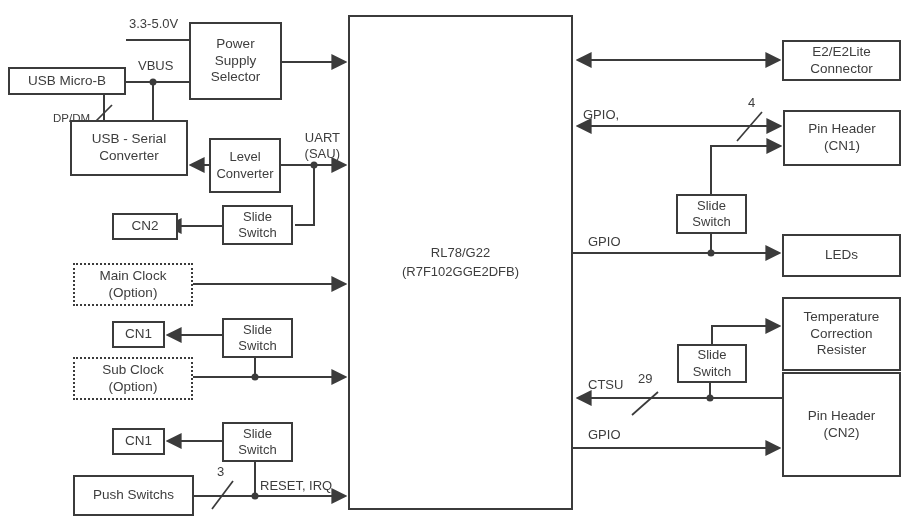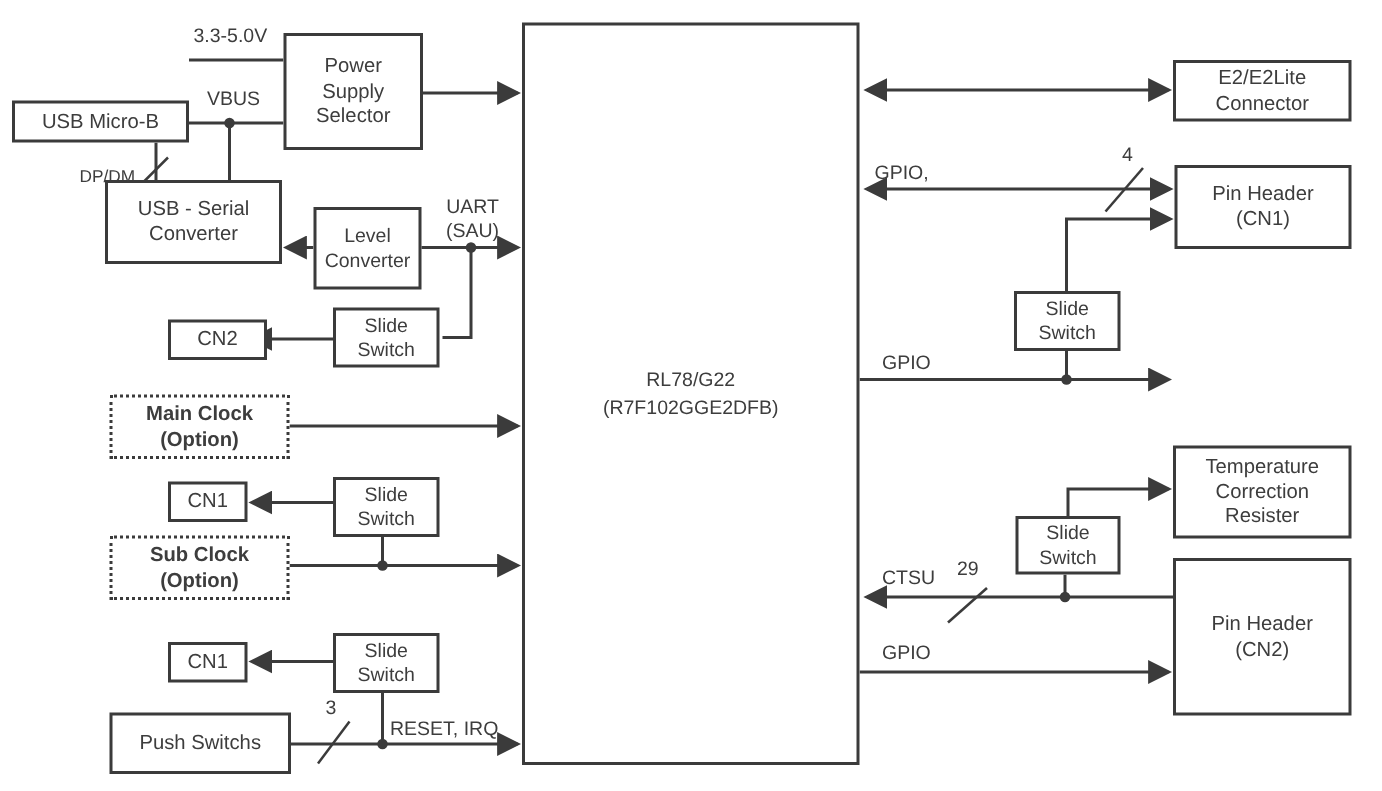--- a/index.html
+++ b/index.html
@@ -46,33 +46,33 @@
     display: flex;
     flex-direction: column;
     align-items: center;
     justify-content: center;
     text-align: center;
     color: var(--text);
     font-size: 13.5px;
     line-height: 1.25;
     white-space: nowrap;
   }
-  .box.dotted { border-style: dotted; font-weight: bold; }
+  .box.dotted { border-style: dotted; }
   .box.small { font-size: 13px; }
   .box.mcu-box { font-size: 13px; line-height: 1.45; align-items: center; }
   .wlabel {
     position: absolute;
     color: var(--text);
     font-size: 13px;
     line-height: 1.2;
     white-space: nowrap;
   }
   .wlabel.tiny { font-size: 11.5px; }
   .wlabel.center { text-align: center; }
-  .wlabel span { display: block; }
+  .wlabel span { display: block; text-align: right; }
 </style>
 </head>
 <body>
 
 <div class="stage">
 
   <svg class="wires" width="921" height="527" viewBox="0 0 921 527">
     <defs>
       <marker id="ah" viewBox="0 0 10 10" refX="8.5" refY="5" markerWidth="8" markerHeight="8" orient="auto-start-reverse">
         <path d="M0,0 L10,5 L0,10 Z" class="ahead"></path>
@@ -196,22 +196,25 @@
   <div class="box" style="left:783px;top:110px;width:118px;height:56px">
     <span>Pin Header</span>
     <span>(CN1)</span>
   </div>
 
   <div class="box small" style="left:676px;top:194px;width:71px;height:40px">
     <span>Slide</span>
     <span>Switch</span>
   </div>
 
-
-  <div class="box" style="left:782px;top:297px;width:119px;height:62px">
+  <div class="box" style="left:782px;top:234px;width:119px;height:43px">
+    <span>LEDs</span>
+  </div>
+
+  <div class="box" style="left:782px;top:297px;width:119px;height:74px">
     <span>Temperature</span>
     <span>Correction</span>
     <span>Resister</span>
   </div>
 
   <div class="box small" style="left:677px;top:344px;width:70px;height:39px">
     <span>Slide</span>
     <span>Switch</span>
   </div>
 

